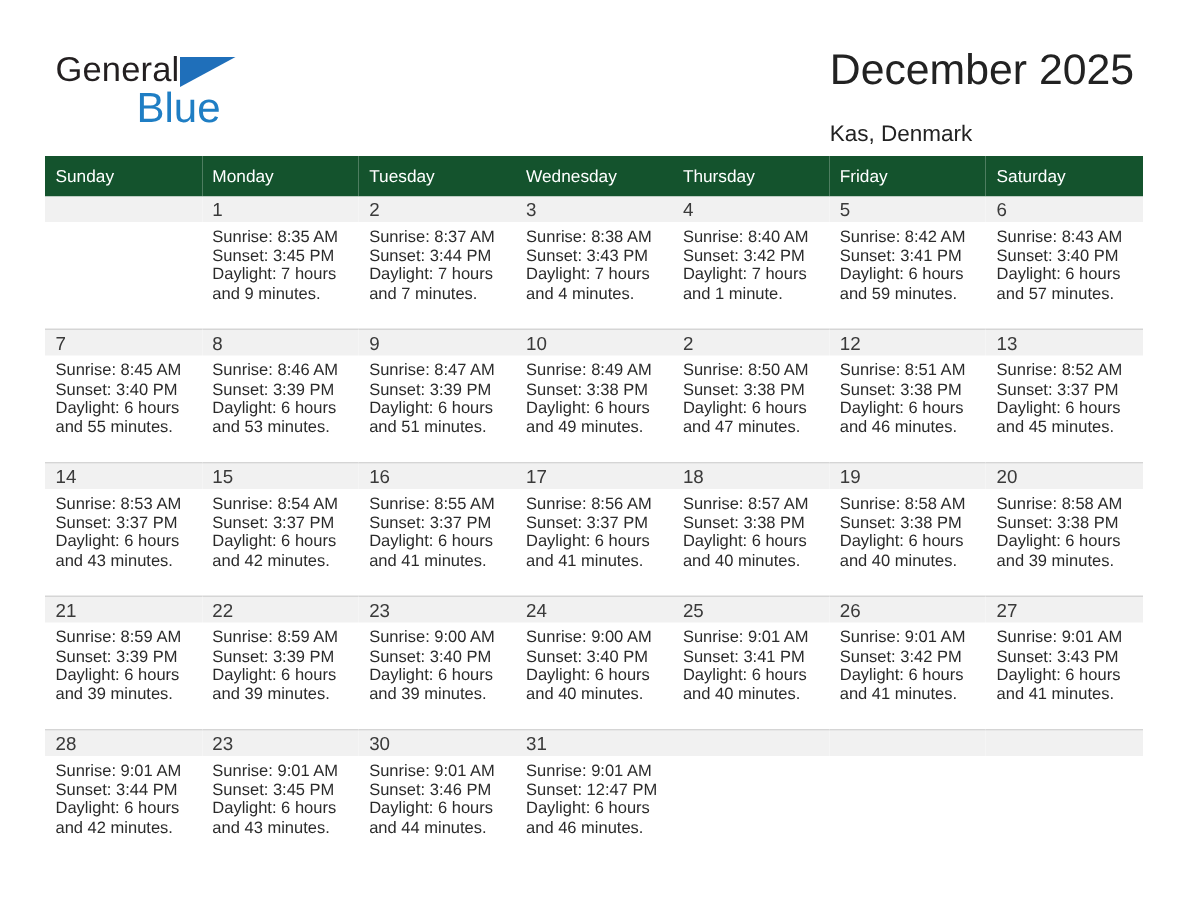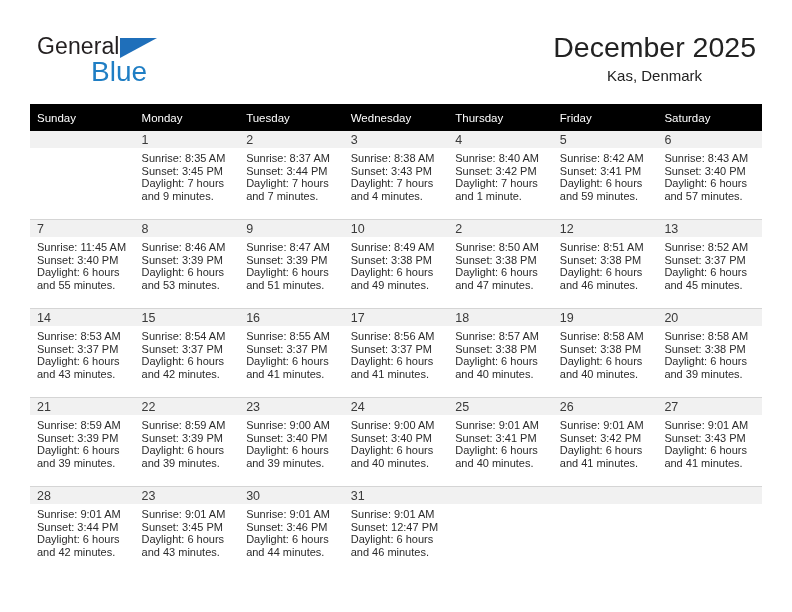--- a/index.html
+++ b/index.html
@@ -61,47 +61,47 @@
     top: 23px;
     font-size: 28px;
     color: #1f7ec4;
     font-family: "Liberation Sans", sans-serif;
   }
 
   .title-block {
     position: absolute;
     right: 36px;
     top: 30px;
-    text-align: center;
+    text-align: left;
   }
   .cal-title {
     font-size: 28.5px;
     color: #222222;
     line-height: 34px;
     white-space: nowrap;
   }
   .cal-subtitle {
     font-size: 15px;
     color: #222222;
     line-height: 20px;
-    margin-top: 2px;
+    margin-top: 16px;
     white-space: nowrap;
   }
 
   
   .calendar {
     position: absolute;
     left: 30px;
     top: 104px;
     width: 732px;
     border-collapse: collapse;
     table-layout: fixed;
   }
   .calendar th {
-    background: #000000;
+    background: #14532d;
     color: #ffffff;
     font-size: 11.5px;
     font-weight: normal;
     text-align: left;
     padding: 5px 0 5px 7px;
     height: 17px;
     border: none;
   }
   .calendar td {
     vertical-align: top;
@@ -246,21 +246,21 @@
                 <div>and 57 minutes.</div>
               </div>
             </div>
           </td>
         </tr>
         <tr class="week-row">
           <td>
             <div class="daycell">
               <div class="daynum">7</div>
               <div class="info">
-                <div>Sunrise: 11:45 AM</div>
+                <div>Sunrise: 8:45 AM</div>
                 <div>Sunset: 3:40 PM</div>
                 <div>Daylight: 6 hours</div>
                 <div>and 55 minutes.</div>
               </div>
             </div>
           </td>
           <td>
             <div class="daycell">
               <div class="daynum">8</div>
               <div class="info">

